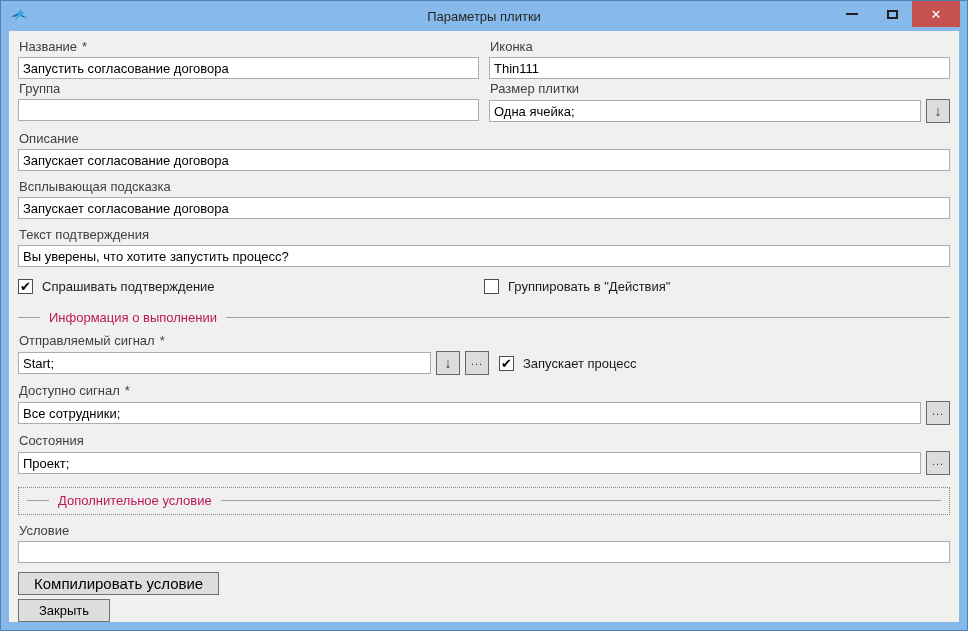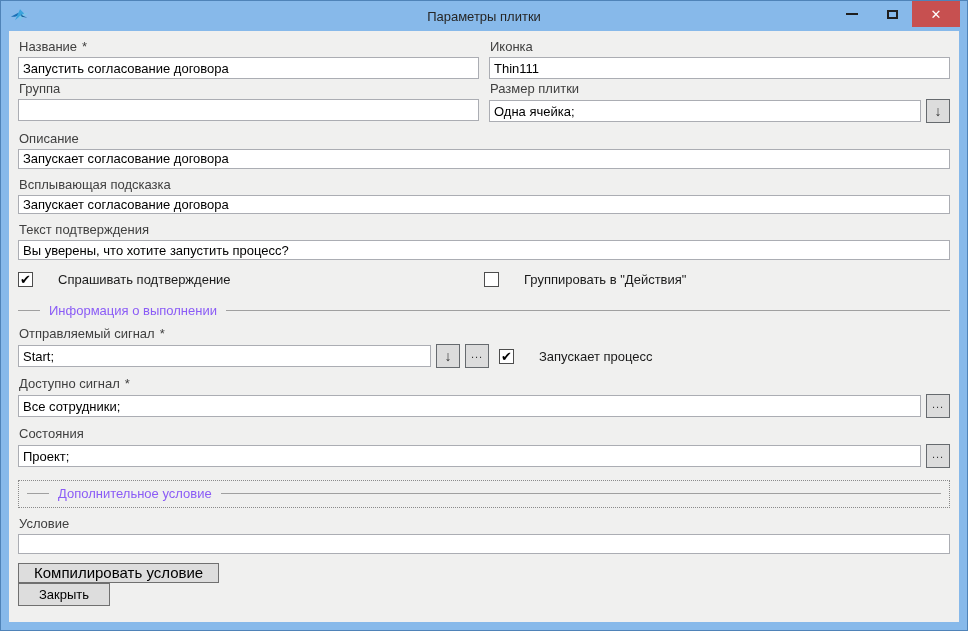--- a/index.html
+++ b/index.html
@@ -24,21 +24,21 @@
     width: 40px; height: 26px; display: flex; align-items: center; justify-content: center;
     cursor: default;
   }
   .ctrl-close { width: 48px; background: #c75050; color: #ffffff; font-weight: bold; font-size: 13px; }
   .glyph-min { width: 12px; height: 2px; background: #1f1f1f; }
   .glyph-max { width: 11px; height: 9px; border: 2px solid #1f1f1f; background: transparent; }
 
   
   .content {
     position: absolute; top: 30px; left: 8px; right: 8px; bottom: 8px;
-    background: #f0f0ef; padding: 6px 9px 16px 9px;
+    background: #f0f0ef; padding: 6px 9px 0 9px;
     display: flex; flex-direction: column;
   }
   .lbl { color: #404040; margin: 8px 0 3px 1px; }
   .lbl:first-child { margin-top: 2px; }
   .req { margin-left: 5px; }
   .txt {
     width: 100%; height: 22px; border: 1px solid #abadb3; background: #fff;
     padding: 1px 4px; font-family: inherit; font-size: 13px; color: #000; outline: none;
   }
   .row2 { display: flex; gap: 10px; }
@@ -54,26 +54,26 @@
   }
   .sq-btn.dots { font-size: 11px; letter-spacing: 1px; padding-bottom: 5px; }
 
   .cbrow { display: flex; margin-top: 12px; }
   .cb { display: flex; align-items: center; }
   .cb-box {
     width: 15px; height: 15px; background: #fff; border: 1px solid #4d4d4d;
     display: flex; align-items: center; justify-content: center;
     font-size: 13px; line-height: 13px; color: #000;
   }
-  .cb-lbl { margin-left: 25px; color: #1a1a1a; }
+  .cb-lbl { margin-left: 9px; color: #1a1a1a; }
 
   .section-h { display: flex; align-items: center; margin-top: 16px; }
   .tick { width: 22px; height: 1px; background: #a0a0a0; margin-right: 9px; flex: 0 0 22px; }
   .rule { flex: 1; height: 1px; background: #a0a0a0; margin-left: 9px; }
-  .section-title { color: #8b5cf6; white-space: nowrap; }
+  .section-title { color: #be185d; white-space: nowrap; }
 
   .signal-row { display: flex; align-items: center; }
   .signal-row .txt { flex: 0 0 413px; width: 413px; }
   .signal-cb { margin-left: 10px; }
 
   .dotted-box {
     margin-top: 12px; border: 1px dotted #8a8a8a; padding: 5px 8px 6px 8px;
   }
   .dotted-box .section-h { margin-top: 0; }
 

